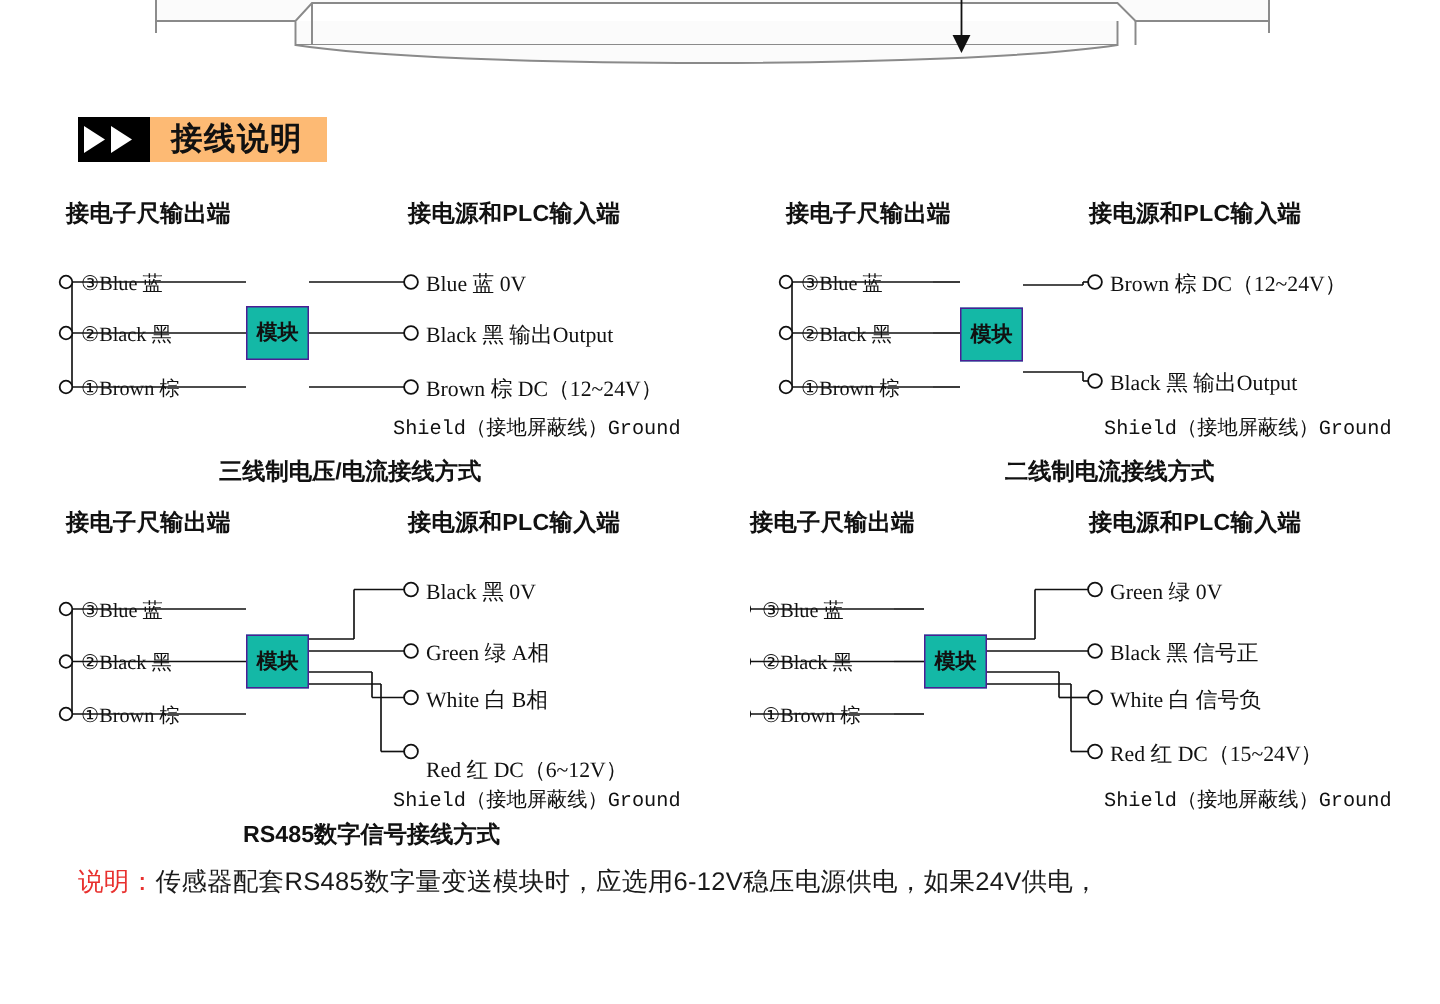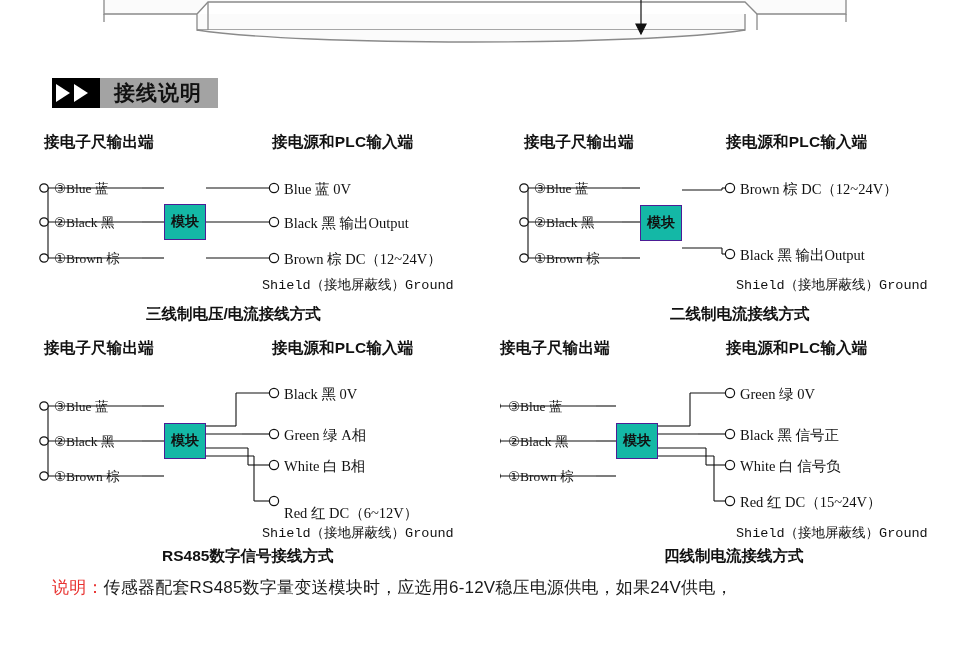--- a/index.html
+++ b/index.html
@@ -26,21 +26,21 @@
     display: flex; align-items: center;
   }
   #chevrons {
     width: 48px; height: 30px;
     display: flex; align-items: center; justify-content: center;
     background: #000;
     margin-right: 0px;
   }
   #chevrons svg { display: block; }
   #section-title {
-    background: #a3a3a3;
+    background: #fdba74;
     color: #111;
     font-size: 21px;
     font-weight: 700;
     padding: 3px 16px 5px 14px;
     height: 30px;
     line-height: 24px;
     letter-spacing: 1px;
     font-family: "Liberation Sans", sans-serif;
   }
 
@@ -329,18 +329,17 @@
   <div class="pin-label" style="left:8px; top:130px;">①Brown 棕</div>
 
   <div class="module-box" style="left:116px; top:85px; width:42px; height:36px;">模块</div>
 
   <div class="out-label" style="left:240px; top:47px;">Green 绿  0V</div>
   <div class="out-label" style="left:240px; top:88px;">Black 黑 信号正</div>
   <div class="out-label" style="left:240px; top:119px;">White 白 信号负</div>
   <div class="out-label" style="left:240px; top:155px;">Red 红 DC（15~24V）</div>
 
   <div class="shield-label" style="left:236px; top:186px;">Shield（接地屏蔽线）Ground</div>
-  <div class="block-caption" style="left:164px; top:208px;">四线制电流接线方式</div>
 </div>
 
 <div id="note">
   <span class="note-key">说明：</span><span>传感器配套RS485数字量变送模块时，应选用6-12V稳压电源供电，如果24V供电，</span><br>
 </div>
 
 </body></html>

